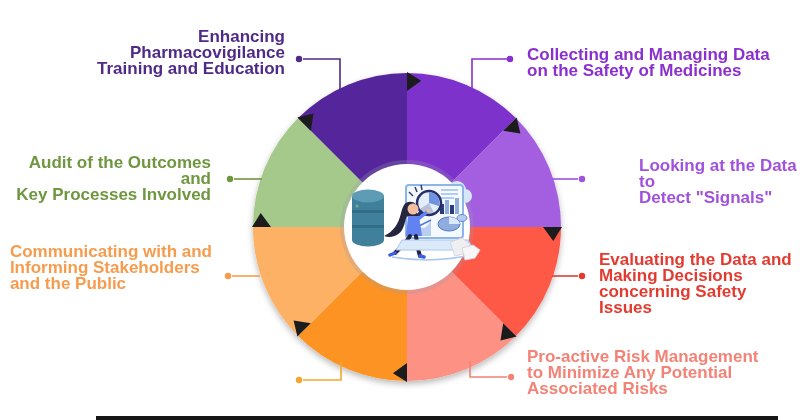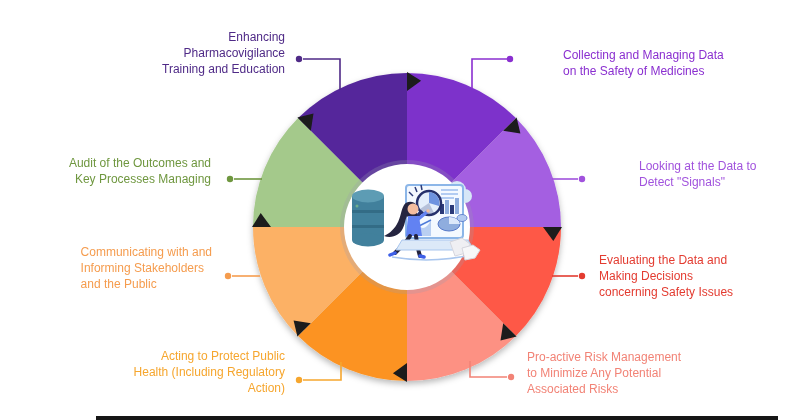--- a/index.html
+++ b/index.html
@@ -2,24 +2,24 @@
 <html><head>
 <meta charset="utf-8">
 <style>
   html,body{margin:0;padding:0;background:#fff;}
   #stage{
     position:relative;width:800px;height:420px;background:#ffffff;overflow:hidden;
     font-family:"Liberation Sans", sans-serif;
   }
   #wheel, #illus{position:absolute;left:0;top:0;width:800px;height:420px;}
   .seg-label{
-    position:absolute;font-size:12px;line-height:16px;font-weight:normal;
+    position:absolute;font-size:17px;line-height:16px;font-weight:bold;
     white-space:pre-line;letter-spacing:0;
   }
-  .lab-collecting{left:527px;top:47px;text-align:left;margin-left:36px;}
+  .lab-collecting{left:527px;top:47px;text-align:left;}
   .lab-looking{left:599px;top:158px;text-align:left;}
   .lab-evaluating{left:599px;top:252px;text-align:left;}
   .lab-proactive{left:527px;top:349px;text-align:left;}
   .lab-acting{right:515px;top:348px;text-align:right;}
   .lab-communicating{right:588px;top:244px;text-align:left;}
   .lab-audit{right:589px;top:155px;text-align:right;}
   .lab-enhancing{right:515px;top:29px;text-align:right;}
   #bottom-bar{position:absolute;left:96px;bottom:0;width:682px;height:4px;background:#161616;}
 </style>
 </head>
@@ -145,26 +145,23 @@
   <div class="seg-label lab-collecting" style="color: rgb(138, 47, 208);">Collecting and Managing Data
 on the Safety of Medicines</div>
   <div class="seg-label lab-looking" style="color: rgb(161, 82, 221); margin-left: 40px;">Looking at the Data to
 Detect "Signals"</div>
   <div class="seg-label lab-proactive" style="color: rgb(242, 131, 118);">Pro-active Risk Management
 to Minimize Any Potential
 Associated Risks</div>
   <div class="seg-label lab-evaluating" style="color: rgb(227, 59, 48);">Evaluating the Data and
 Making Decisions
 concerning Safety Issues</div>
-  <div class="seg-label lab-acting" style="color: rgb(246, 166, 46);">Acting to Protect Public
-Health (Including Regulatory
-Action)</div>
   <div class="seg-label lab-communicating" style="color: rgb(245, 156, 78);">Communicating with and
 Informing Stakeholders
 and the Public</div>
   <div class="seg-label lab-audit" style="color: rgb(111, 151, 63);">Audit of the Outcomes and
-Key Processes Managing</div>
+Key Processes Involved</div>
   <div class="seg-label lab-enhancing" style="color: rgb(79, 42, 135);">Enhancing
 Pharmacovigilance
 Training and Education</div>
 
   <div id="bottom-bar" style="background: rgb(22, 22, 22);"></div>
 </div>
 
 </body></html>

